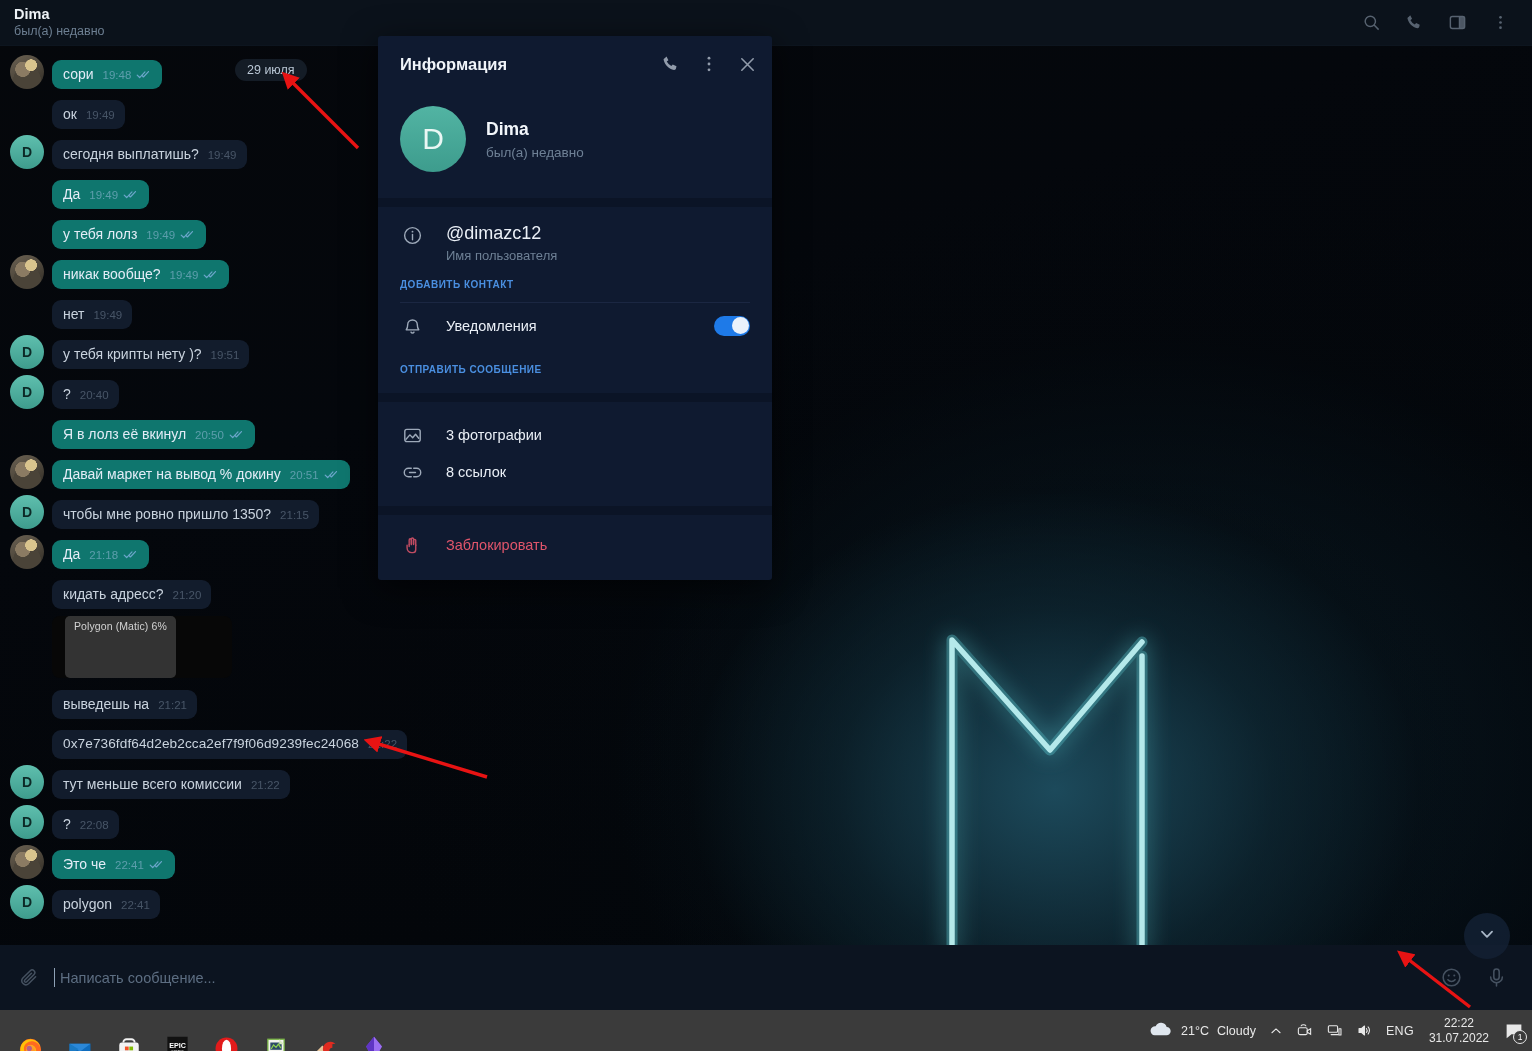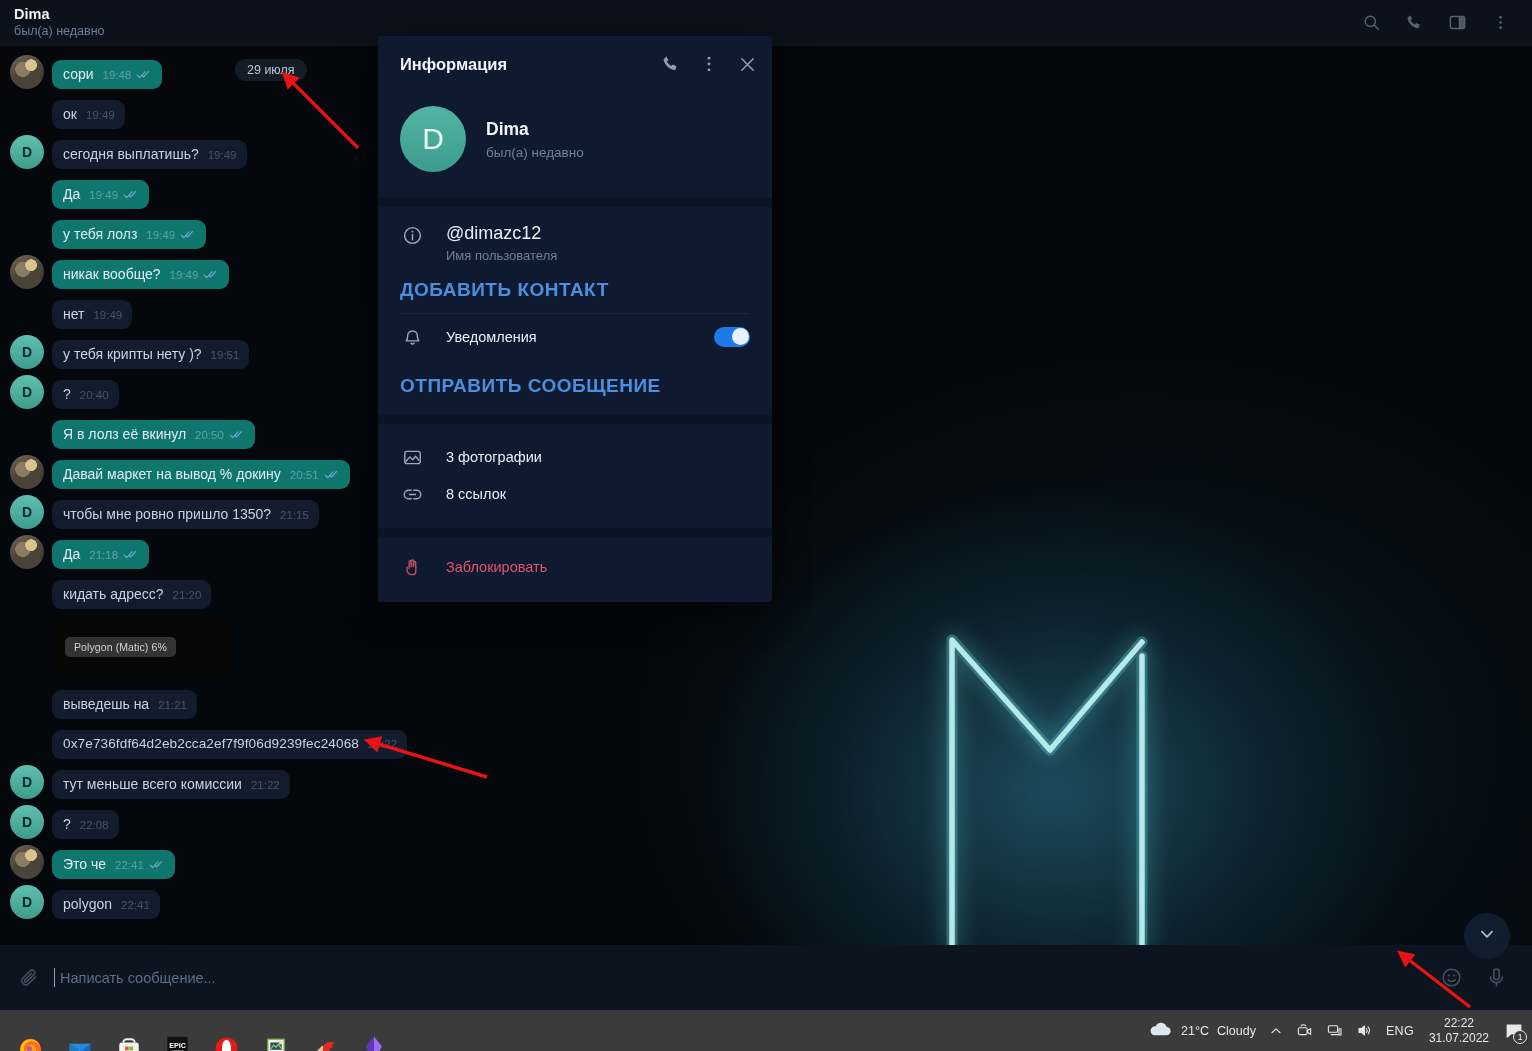--- a/index.html
+++ b/index.html
@@ -80,21 +80,21 @@
   .ticks { width: 16px; height: 9px; flex: 0 0 16px; opacity: .72; }
   .date-chip {
     background: rgba(24,32,44,.85); color: #b9c6d4;
     font-size: 12.5px; padding: 4px 12px; border-radius: 12px;
   }
 
   .attach-wrap { padding: 4px 0 4px 10px; display: flex; gap: 8px; }
   .attach {
     width: 180px; height: 62px; border-radius: 8px;
     background: #070707; position: relative; overflow: hidden;
-    display: flex; align-items: center; padding-left: 13px;
+    display: flex; padding-left: 13px;
   }
   .attach .chip {
     background: rgba(64,64,64,.78); color: #d3d3d3;
     font-size: 10.5px; padding: 4px 9px; border-radius: 5px; letter-spacing: .1px;
   }
   .bubble.addr { font-size: 13.6px; letter-spacing: .1px; }
 
   
   .info-panel {
     position: absolute; left: 378px; top: 36px; width: 394px;
@@ -117,21 +117,21 @@
   .ip-name { color: #f2f6fa; font-size: 17.5px; font-weight: bold; }
   .ip-status { color: #6e8095; font-size: 13.5px; margin-top: 5px; }
 
   .ip-div { height: 9px; background: #0b1426; }
   .ip-sec { padding: 16px 22px 12px 22px; }
   .ip-line { display: flex; gap: 22px; align-items: flex-start; }
   .ip-ic { width: 24px; flex: 0 0 24px; display: flex; justify-content: center; padding-top: 2px; opacity: .85; }
   .ip-val { color: #eaeff6; font-size: 18px; }
   .ip-lbl { color: #6e8095; font-size: 13px; margin-top: 4px; }
   .ip-link {
-    color: #4a8fe0; font-size: 19px; font-weight: bold;
+    color: #4a8fe0; font-size: 10px; font-weight: bold;
     letter-spacing: .5px; padding: 16px 0 6px 0; cursor: pointer;
     display: block;
   }
   .ip-hr { height: 1px; background: #1b2742; margin: 6px 0 0 0; }
   .ip-row { display: flex; align-items: center; gap: 22px; padding: 11px 0; }
   .ip-row .ip-val { font-size: 14.5px; }
   .toggle {
     margin-left: auto; width: 36px; height: 20px; border-radius: 10px;
     background: #1e7ae8; position: relative; cursor: pointer;
   }

